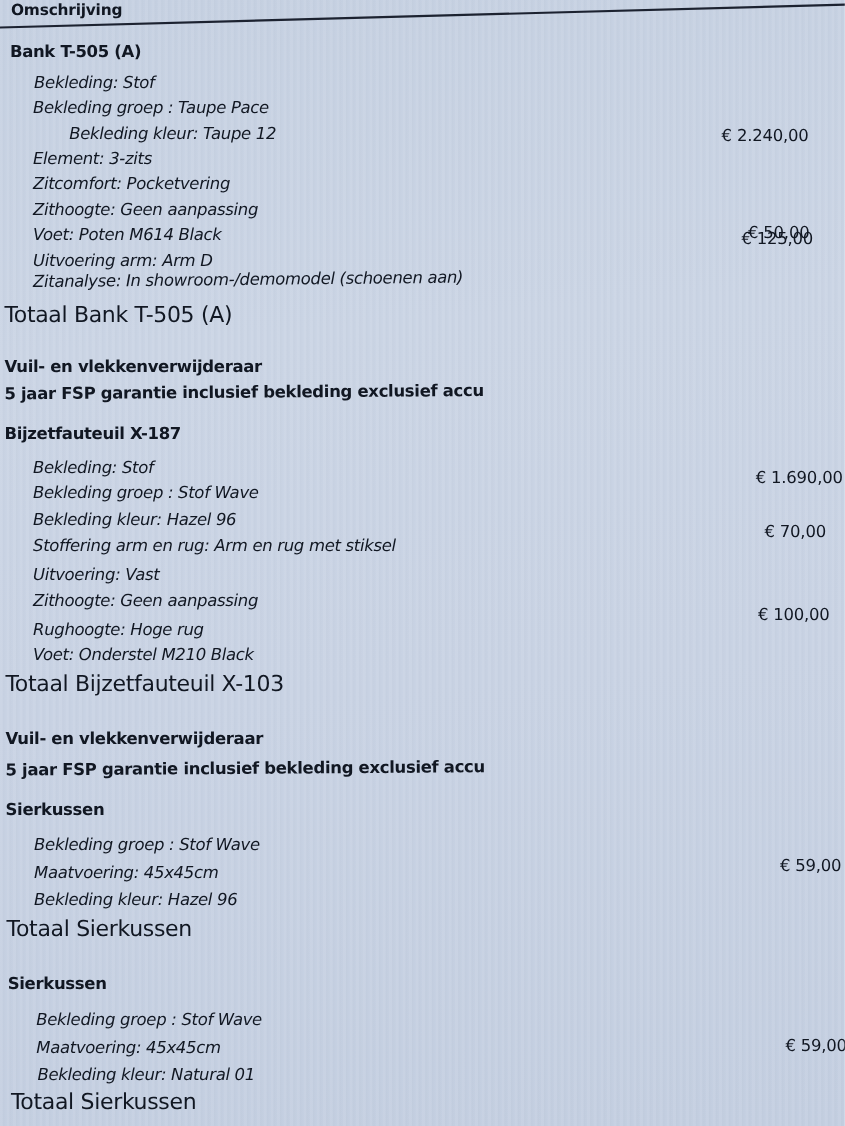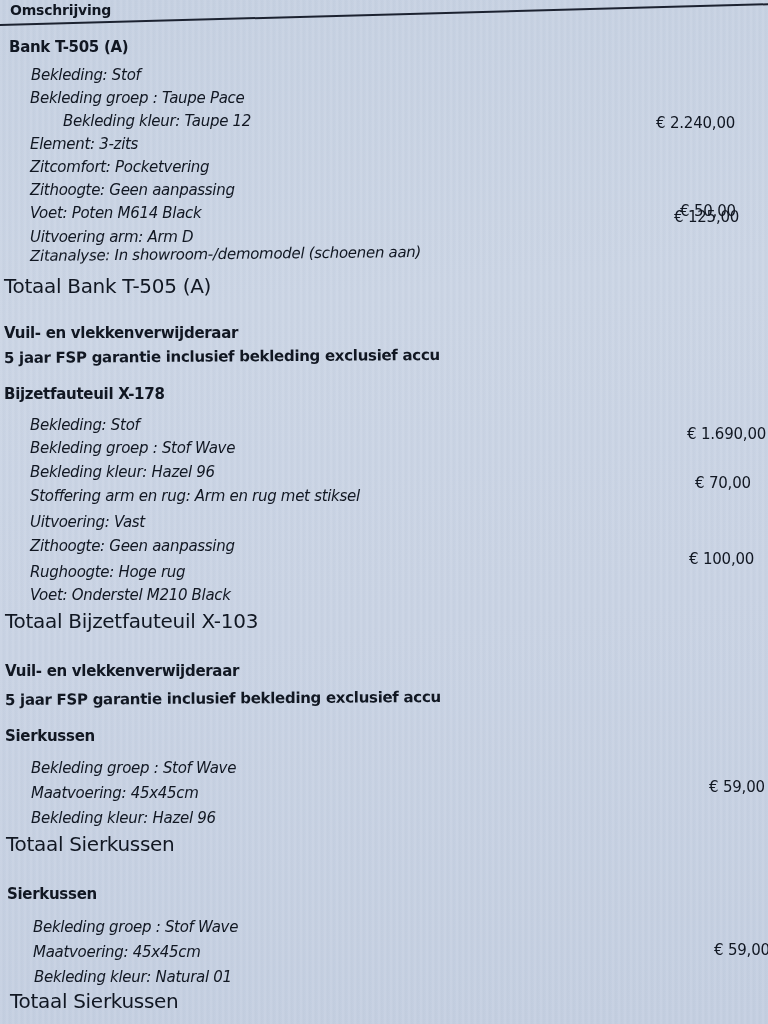--- a/index.html
+++ b/index.html
@@ -108,21 +108,21 @@
     <div class="line total" style="left:4px; top:277px;">Totaal Bank T-505 (A)</div>
 
     <div class="price" style="left:656px; top:114px;">€ 2.240,00</div>
     <div class="price" style="left:680px; top:185px;margin-top:17px;">€ 50,00</div>
     <div class="price" style="left:674px; top:208px;">€ 125,00</div>
   </div>
 
   <div>
     <div class="line bold" style="left:4px; top:324px;">Vuil- en vlekkenverwijderaar</div>
     <div class="line bold" style="left:4px; top:349px; transform: rotate(-0.4deg); transform-origin:left center;">5 jaar FSP garantie inclusief bekleding exclusief accu</div>
-    <div class="line bold" style="left:4px; top:385px;">Bijzetfauteuil X-178</div>
+    <div class="line bold" style="left:4px; top:385px;">Bijzetfauteuil X-187</div>
     <div class="line italic" style="left:30px; top:416px;">Bekleding: Stof</div>
     <div class="line italic" style="left:30px; top:439px;">Bekleding groep : Stof Wave</div>
     <div class="line italic" style="left:30px; top:463px;">Bekleding kleur: Hazel 96</div>
     <div class="line italic" style="left:30px; top:487px;">Stoffering arm en rug: Arm en rug met stiksel</div>
     <div class="line italic" style="left:30px; top:513px;">Uitvoering: Vast</div>
     <div class="line italic" style="left:30px; top:537px;">Zithoogte: Geen aanpassing</div>
     <div class="line italic" style="left:30px; top:563px;">Rughoogte: Hoge rug</div>
     <div class="line italic" style="left:30px; top:586px;">Voet: Onderstel M210 Black</div>
     <div class="line total" style="left:5px; top:612px;">Totaal Bijzetfauteuil X-103</div>
 

